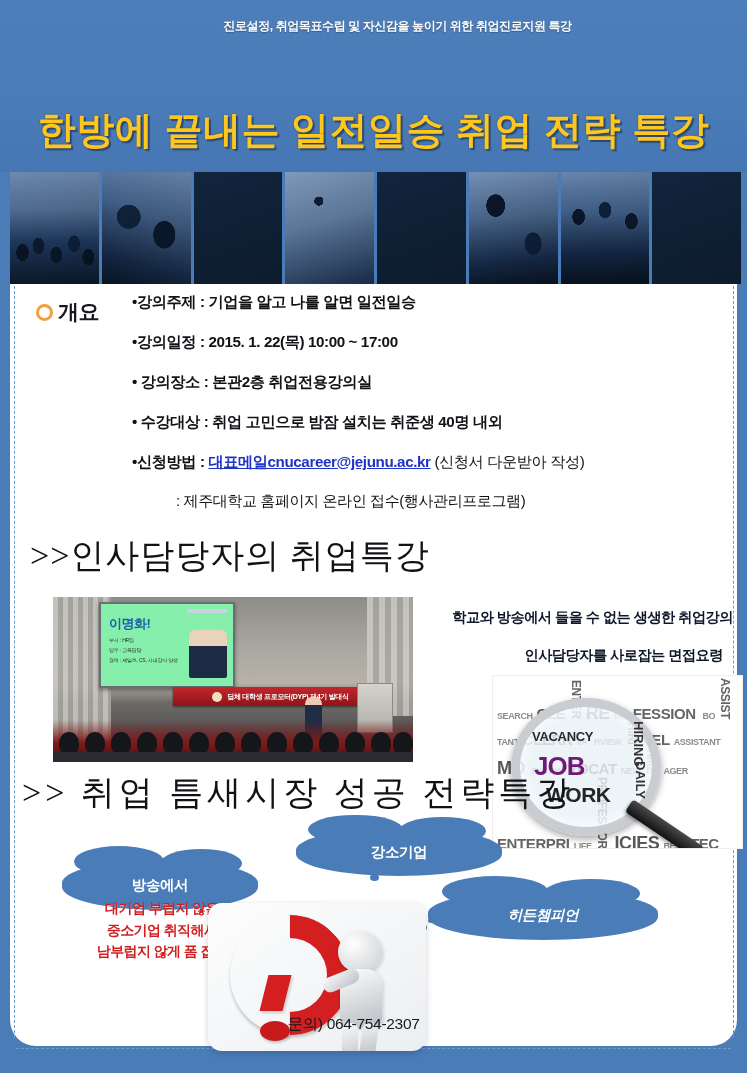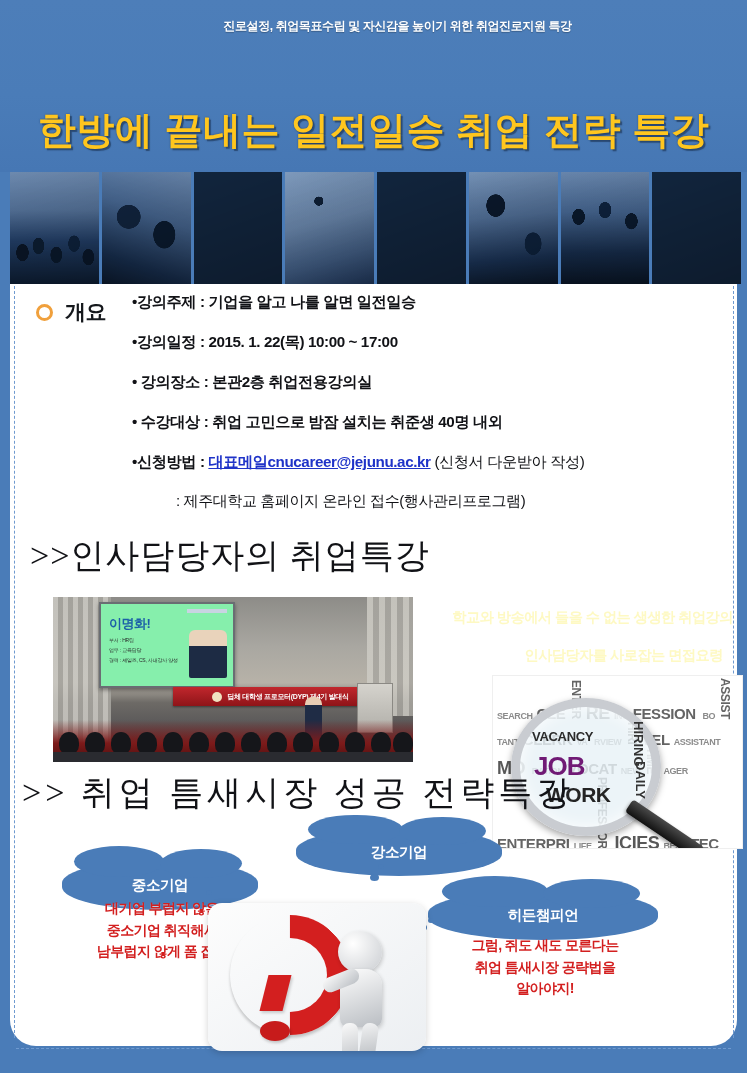--- a/index.html
+++ b/index.html
@@ -88,21 +88,21 @@
   }
   .dash-left{position:absolute;left:14px;top:286px;width:0;height:752px;
     border-left:1px dashed #6f9ad0;}
   .dash-right{position:absolute;left:733px;top:286px;width:0;height:752px;
     border-left:1px dashed #6f9ad0;}
   .dash-bottom{position:absolute;left:16px;bottom:24px;width:715px;height:0;
     border-top:1px dashed #6f9ad0;}
 
   
   .outline-label{
-    position:absolute;left:36px;top:298px;display:flex;align-items:center;gap:12px;
+    position:absolute;left:36px;top:298px;display:flex;align-items:center;gap:5px;
   }
   .ring{
     width:17px;height:17px;border:3.2px solid #f0a03c;border-radius:50%;
     box-sizing:border-box;display:block;
   }
   .outline-label .lb{font-size:21px;font-weight:bold;color:#15181c;letter-spacing:-0.5px;}
 
   .details{position:absolute;left:132px;top:292px;width:600px;}
   .det{
     font-size:15.2px;color:#111216;font-weight:bold;letter-spacing:-0.4px;
@@ -160,21 +160,21 @@
     background:linear-gradient(180deg,rgba(175,40,40,.0),#7d1a1a 55%,#4a0f0f 100%);
   }
   .lec-audience .h{position:absolute;bottom:8px;width:20px;height:22px;border-radius:50% 50% 40% 40%;background:#15161a;}
   .lec-floor{position:absolute;left:0;bottom:0;width:100%;height:10px;background:#2a2b30;}
 
   
   .rsidetext{
     position:absolute;right:14px;top:608px;width:330px;text-align:right;
   }
   .rsidetext div{
-    font-size:14.2px;font-weight:bold;color:#fef9c3;letter-spacing:-.5px;
+    font-size:14.2px;font-weight:bold;color:#0f172a;letter-spacing:-.5px;
     margin-bottom:19px;white-space:nowrap;
   }
   .rsidetext div:nth-child(2){padding-right:10px;padding-left:36px;}
   .rsidetext div:nth-child(3){padding-right:16px;}
 
   
   .jobgfx{
     position:absolute;left:492px;top:675px;width:249px;height:172px;
     background:#ffffff;overflow:hidden;border:1px solid #efefef;
   }
@@ -208,21 +208,21 @@
     font-size:14.5px;font-weight:bold;letter-spacing:-.4px;
     border-radius:50%/46%;text-align:center;
   }
   .bubble::before,.bubble::after{
     content:"";position:absolute;background:#4a7cb8;border-radius:50%;
   }
   .bubble::before{width:46%;height:62%;left:6%;top:-28%;}
   .bubble::after{width:42%;height:58%;right:8%;top:-22%;}
   .bb1{left:62px;top:860px;width:196px;height:50px;}
   .bb2{left:296px;top:828px;width:206px;height:48px;}
-  .bb3{left:428px;top:890px;width:230px;height:50px;}
+  .bb3{left:428px;top:890px;width:230px;height:50px;font-style:italic;}
   .tail{position:absolute;background:#4a7cb8;border-radius:50%;}
 
   .redtext{
     position:absolute;color:#d31f1f;font-weight:bold;font-size:14px;
     letter-spacing:-.6px;line-height:1.55;text-align:center;white-space:nowrap;
     text-shadow:0 1px 0 rgba(255,255,255,.6);
   }
   .rt-left{left:62px;top:898px;width:200px;}
   .rt-right{left:430px;top:935px;width:230px;}
 
@@ -407,50 +407,46 @@
       <div class="job">JOB</div>
       <div class="work">WORK</div>
       <div class="hir">HIRING</div>
       <div class="dai">DAILY</div>
     </div>
     <div class="handle"></div>
   </div>
 
   <div class="sec-head sec2">&gt;&gt; 취업 틈새시장  성공 전략특강</div>
 
-  <div class="bubble bb1">중소기업</div>
+  <div class="bubble bb1">방송에서</div>
   <div class="bubble bb2">강소기업</div>
   <div class="bubble bb3">히든챔피언</div>
 
   <div class="tail" style="left:196px;top:902px;width:9px;height:7px;"></div>
   <div class="tail" style="left:206px;top:890px;width:6px;height:5px;"></div>
   <div class="tail" style="left:370px;top:874px;width:9px;height:7px;"></div>
   <div class="tail" style="left:378px;top:864px;width:6px;height:5px;"></div>
   <div class="tail" style="left:418px;top:924px;width:9px;height:7px;"></div>
   <div class="tail" style="left:428px;top:918px;width:6px;height:5px;"></div>
 
   <div class="redtext rt-left">
     <div>대기업 부럽지 않은</div>
     <div>중소기업 취직해서</div>
     <div>남부럽지 않게 폼 잡자</div>
   </div>
 
-  <div class="redtext rt-right">
-    <div>그럼, 쥐도 새도 모른다는</div>
-    <div>취업 틈새시장 공략법을</div>
-    <div>알아야지!</div>
-  </div>
 
   <div class="qfig">
     <div class="qmark"></div>
     <div class="qstem"></div>
     <div class="qdot"></div>
     <div class="person">
       <div class="p-head"></div>
       <div class="p-body"></div>
       <div class="p-arm"></div>
       <div class="p-leg1"></div>
       <div class="p-leg2"></div>
     </div>
   </div>
 
+  <div class="contact">문의) 064-754-2307</div>
 
 </div>
 
 </body></html>

